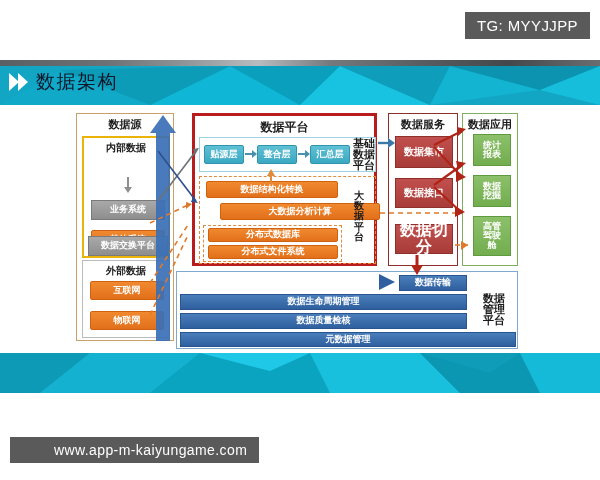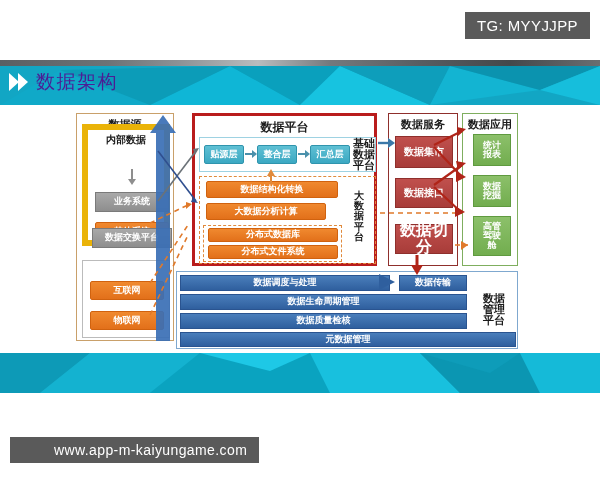--- a/index.html
+++ b/index.html
@@ -17,21 +17,21 @@
   .wm-tg { right:10px; top:12px; }
   .wm-url { left:10px; top:437px; font-size:14px;padding-left:44px; }
 
   
   .slide { position:absolute; left:0; top:60px; width:600px; height:333px; background:#fff; overflow:hidden; }
 
   .hdr { position:absolute; left:0; top:0; width:600px; height:45px; background:#12a6c4; overflow:hidden; }
   .hdr-strip { position:absolute; left:0; top:0; width:600px; height:6px;
      background:linear-gradient(90deg,#5a5f63 0%,#6d7276 18%,#8d9296 30%,#b9bcbe 43%,#74797d 55%,#585d61 70%,#44484b 85%,#6a6e71 100%); }
   .logo { position:absolute; left:8px; top:11px; width:22px; height:22px; }
-  .hdr-title { position:absolute; left:36px; top:9px; color:#4c1d95; font-size:19px; letter-spacing:1.5px; }
+  .hdr-title { position:absolute; left:36px; top:9px; color:#0f172a; font-size:19px; letter-spacing:1.5px; }
 
   .canvas { position:absolute; left:0; top:45px; width:600px; height:248px; background:#fff; }
   .footstrip { position:absolute; left:0; top:293px; width:600px; height:40px; background:#12a6c4; overflow:hidden; }
 
   
   .panel { position:absolute; background:#fff; }
   .ptitle { text-align:center; font-weight:bold; color:#1b1b1b; }
 
   .box { position:absolute; display:flex; align-items:center; justify-content:center;
          text-align:center; color:#fff; font-weight:bold; line-height:1.05; }
@@ -76,32 +76,33 @@
         <polygon points="10,2 20,11 10,20" fill="#ffffff"></polygon>
       </svg>
       <div class="hdr-title">数据架构</div>
     </div>
 
     <div class="canvas">
 
       <div class="panel" style="left:76px; top:8px; width:98px; height:228px; border:1px solid #c9a06a;">
         <div class="ptitle" style="font-size:11px; margin-top:3px;">数据源</div>
 
-        <div class="panel" style="left:5px; top:10px; width:88px; height:122px; border:6px solid #eab308;">
+        <div class="panel" style="left:5px; top:22px; width:88px; height:122px; border:2px solid #eab308;">
           <div class="ptitle" style="font-size:10px; margin-top:3px;">内部数据</div>
           <div class="box grey" style="left:7px; top:18px; width:74px; height:20px; font-size:9px;">业务系统</div>
           <div class="box orange" style="left:7px; top:92px; width:74px; height:19px; font-size:9px;">其他系统</div>
           <div class="box grey" style="left:4px; top:54px; width:80px; height:20px; font-size:9px;">数据交换平台</div>
           <svg width="88" height="122" style="position:absolute;left:0;top:0;">
             <line x1="44" y1="39" x2="44" y2="49" stroke="#8e8e8e" stroke-width="2"></line>
             <polygon points="40,49 48,49 44,55" fill="#8e8e8e"></polygon>
           </svg>
         </div>
 
         <div class="panel" style="left:5px; top:146px; width:88px; height:78px; border:1px solid #bbb;">
+          <div class="ptitle" style="font-size:10px; margin-top:3px;">外部数据</div>
           <div class="box orange" style="left:7px; top:20px; width:74px; height:19px; font-size:9px;">互联网</div>
           <div class="box orange" style="left:7px; top:50px; width:74px; height:19px; font-size:9px;">物联网</div>
         </div>
       </div>
 
       <div class="panel" style="left:192px; top:8px; width:185px; height:153px; border:3px solid #b91c1c;">
         <div class="ptitle" style="font-size:12px; margin-top:3px;">数据平台</div>
 
         <div class="panel" style="left:4px; top:21px; width:177px; height:35px; border:1px solid #9ed2e2;">
           <div class="box teal" style="left:4px; top:7px; width:40px; height:19px; font-size:9px;">贴源层</div>
@@ -111,21 +112,21 @@
           <svg width="177" height="35" style="position:absolute;left:0;top:0;">
             <line x1="45" y1="16" x2="53" y2="16" stroke="#4a90ab" stroke-width="2"></line>
             <polygon points="52,12 52,20 57,16" fill="#4a90ab"></polygon>
             <line x1="98" y1="16" x2="106" y2="16" stroke="#4a90ab" stroke-width="2"></line>
             <polygon points="105,12 105,20 110,16" fill="#4a90ab"></polygon>
           </svg>
         </div>
 
         <div style="position:absolute; left:4px; top:60px; width:177px; height:88px; border:1.5px dashed #e08a3c;">
           <div class="box orange" style="left:6px; top:4px; width:132px; height:17px; font-size:9px;">数据结构化转换</div>
-          <div class="box orange" style="left:6px; top:26px; width:120px; height:17px; font-size:9px;">大数据分析计算</div>
+          <div class="box orange" style="left:20px; top:26px; width:160px; height:17px; font-size:9px;">大数据分析计算</div>
           <div style="position:absolute; left:3px; top:48px; width:139px; height:37px; border:1px dashed #e08a3c;">
             <div class="box orange" style="left:4px; top:2px; width:130px; height:14px; font-size:9px;">分布式数据库</div>
             <div class="box orange" style="left:4px; top:19px; width:130px; height:14px; font-size:9px;">分布式文件系统</div>
           </div>
           <div class="vlabel" style="left:146px; top:14px; width:26px; font-size:10px; color:#1b1b1b;">大<br>数<br>据<br>平<br>台</div>
         </div>
 
         <svg width="185" height="153" style="position:absolute;left:0;top:0;">
           <line x1="76" y1="68" x2="76" y2="59" stroke="#e08a3c" stroke-width="2"></line>
           <polygon points="72,60 80,60 76,53" fill="#e08a3c"></polygon>
@@ -140,21 +141,20 @@
       </div>
 
       <div class="panel" style="left:462px; top:8px; width:56px; height:153px; border:1px solid #7fae5e;">
         <div class="ptitle" style="font-size:11px; margin-top:3px;">数据应用</div>
         <div class="box green" style="left:10px; top:20px; width:38px; height:32px; font-size:9px; flex-direction:column;">统计<br>报表</div>
         <div class="box green" style="left:10px; top:61px; width:38px; height:32px; font-size:9px;">数据<br>挖掘</div>
         <div class="box green" style="left:10px; top:102px; width:38px; height:40px; font-size:9px;">高管<br>驾驶<br>舱</div>
       </div>
 
       <div style="position:absolute; left:176px; top:166px; width:342px; height:78px; border:1px solid #7fa8cf; background:#fff;">
-        <div class="box blueband" style="left:3px; top:3px; width:210px; height:16px; font-size:9px;">数据调度与处理</div>
         <div class="box blueband" style="left:222px; top:3px; width:68px; height:16px; font-size:9px;">数据传输</div>
         <div class="box blueband" style="left:3px; top:22px; width:287px; height:16px; font-size:9px;">数据生命周期管理</div>
         <div class="box blueband" style="left:3px; top:41px; width:287px; height:16px; font-size:9px;">数据质量检核</div>
         <div class="box blueband" style="left:3px; top:60px; width:336px; height:15px; font-size:9px;">元数据管理</div>
         <div class="vlabel" style="left:296px; top:21px; width:42px; font-size:11px; color:#1b1b1b;">数据<br>管理<br>平台</div>
       </div>
 
       <svg class="ovl">
 
         <polygon points="156,236 156,28 150,28 163,10 176,28 170,28 170,236" fill="#3a6fb5" opacity="0.92"></polygon>

